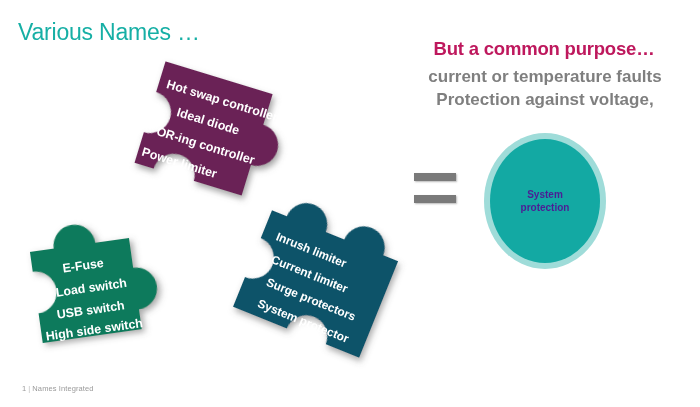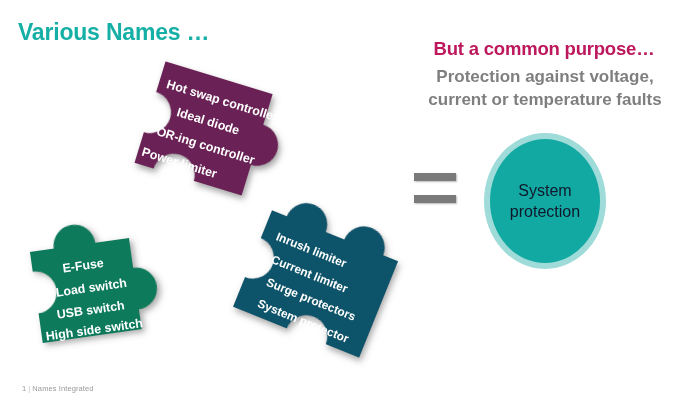--- a/index.html
+++ b/index.html
@@ -15,21 +15,21 @@
     overflow: hidden;
     font-family: "Liberation Sans", sans-serif;
   }
 
   
   .title-left {
     position: absolute;
     left: 18px;
     top: 19px;
     font-size: 23px;
-    font-weight: bold;
+    font-weight: normal;
     color: #16AFA5;
     letter-spacing: -0.2px;
     white-space: nowrap;
   }
   .title-right {
     position: absolute;
     left: 398px;
     top: 38px;
     width: 292px;
     text-align: center;
@@ -90,23 +90,23 @@
     top: 6px;
     right: 6px;
     bottom: 6px;
     border-radius: 50%;
     background: #13A9A3;
     display: flex;
     align-items: center;
     justify-content: center;
   }
   .circle-label {
-    color: #0f172a;
-    font-size: 16px;
-    font-weight: normal;
+    color: #4c1d95;
+    font-size: 10px;
+    font-weight: bold;
     line-height: 1.32;
     text-align: center;
     white-space: pre-line;
   }
 
   
   .piece {
     position: absolute;
   }
   .piece svg { display: block; overflow: visible; }
@@ -138,22 +138,22 @@
 </head>
 <body>
 
 <div id="slide">
 
   <div class="title-left">Various Names …</div>
 
   <div class="title-right">But a common purpose…</div>
 
   <div class="subtitle">
+    <div>current or temperature faults</div>
     <div>Protection against voltage,</div>
-    <div>current or temperature faults</div>
   </div>
 
   <div class="piece piece-purple">
     <svg width="220" height="172" viewBox="0 0 220 172" aria-hidden="true">
       <defs>
         <filter id="sh" x="-35%" y="-35%" width="180%" height="180%">
           <feDropShadow dx="3" dy="3" stdDeviation="3.2" flood-color="#555555" flood-opacity="0.55"></feDropShadow>
         </filter>
       </defs>
       <g transform="rotate(17 110 86)" filter="url(#sh)">

